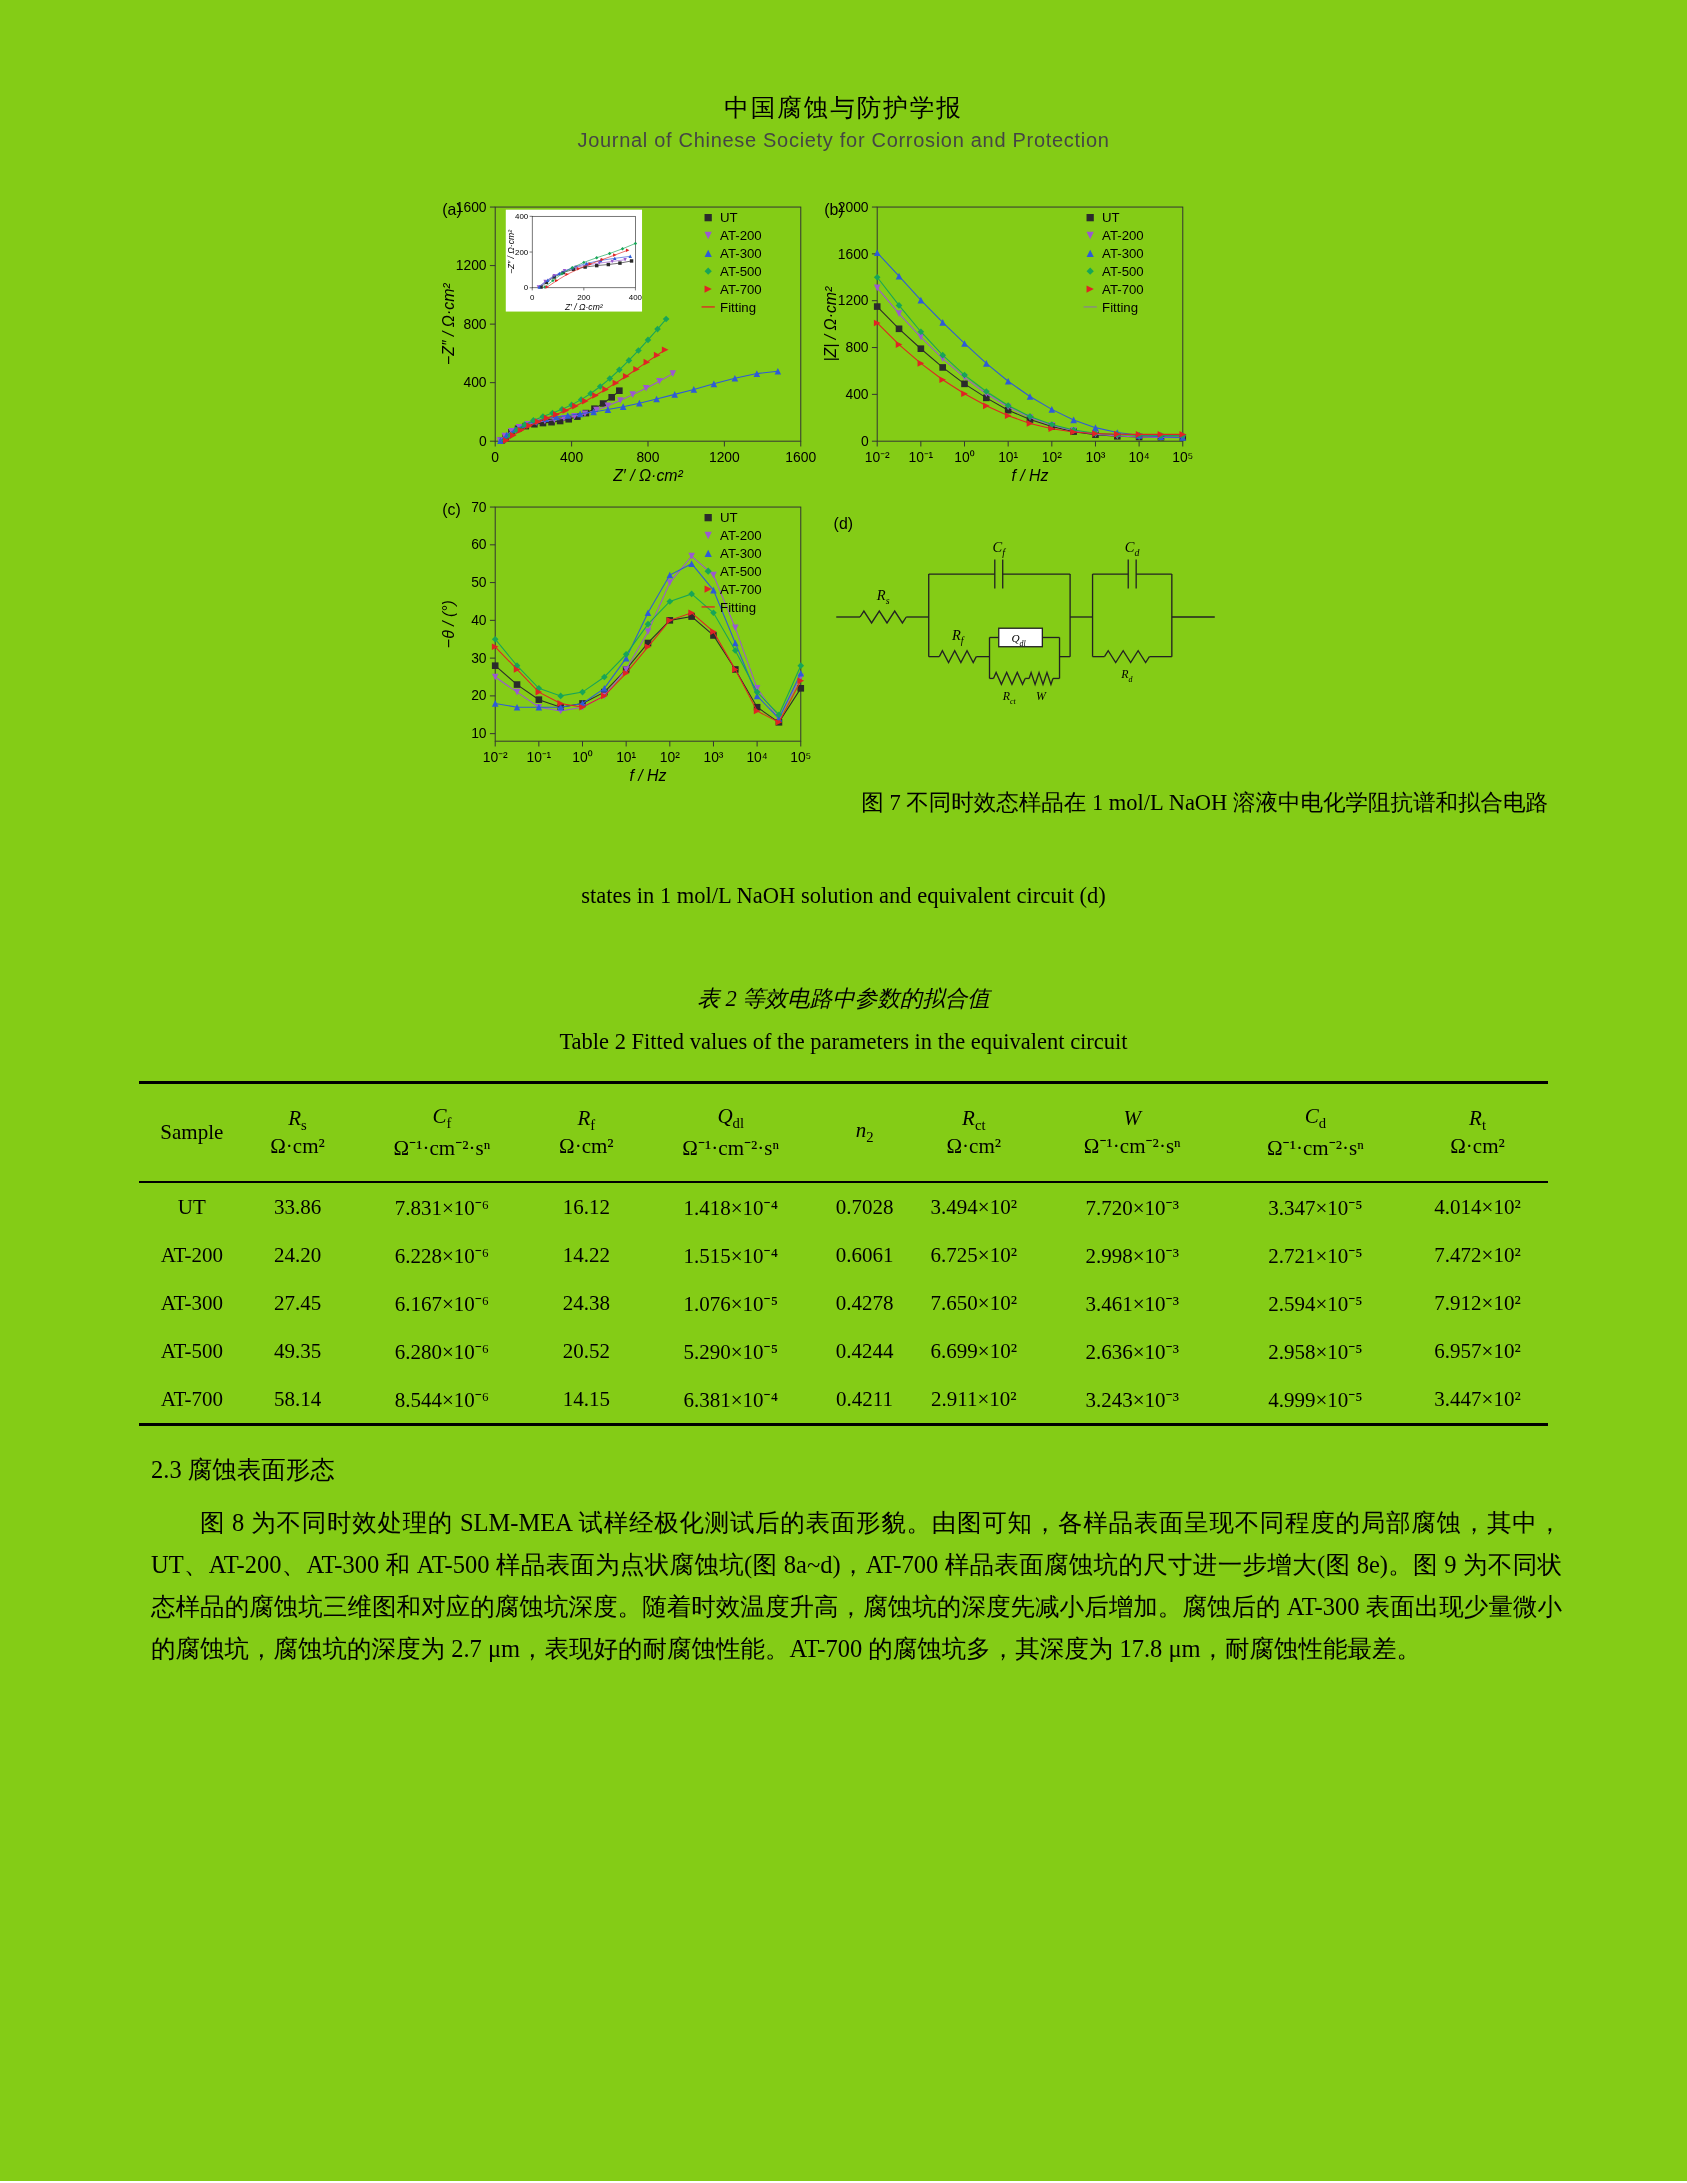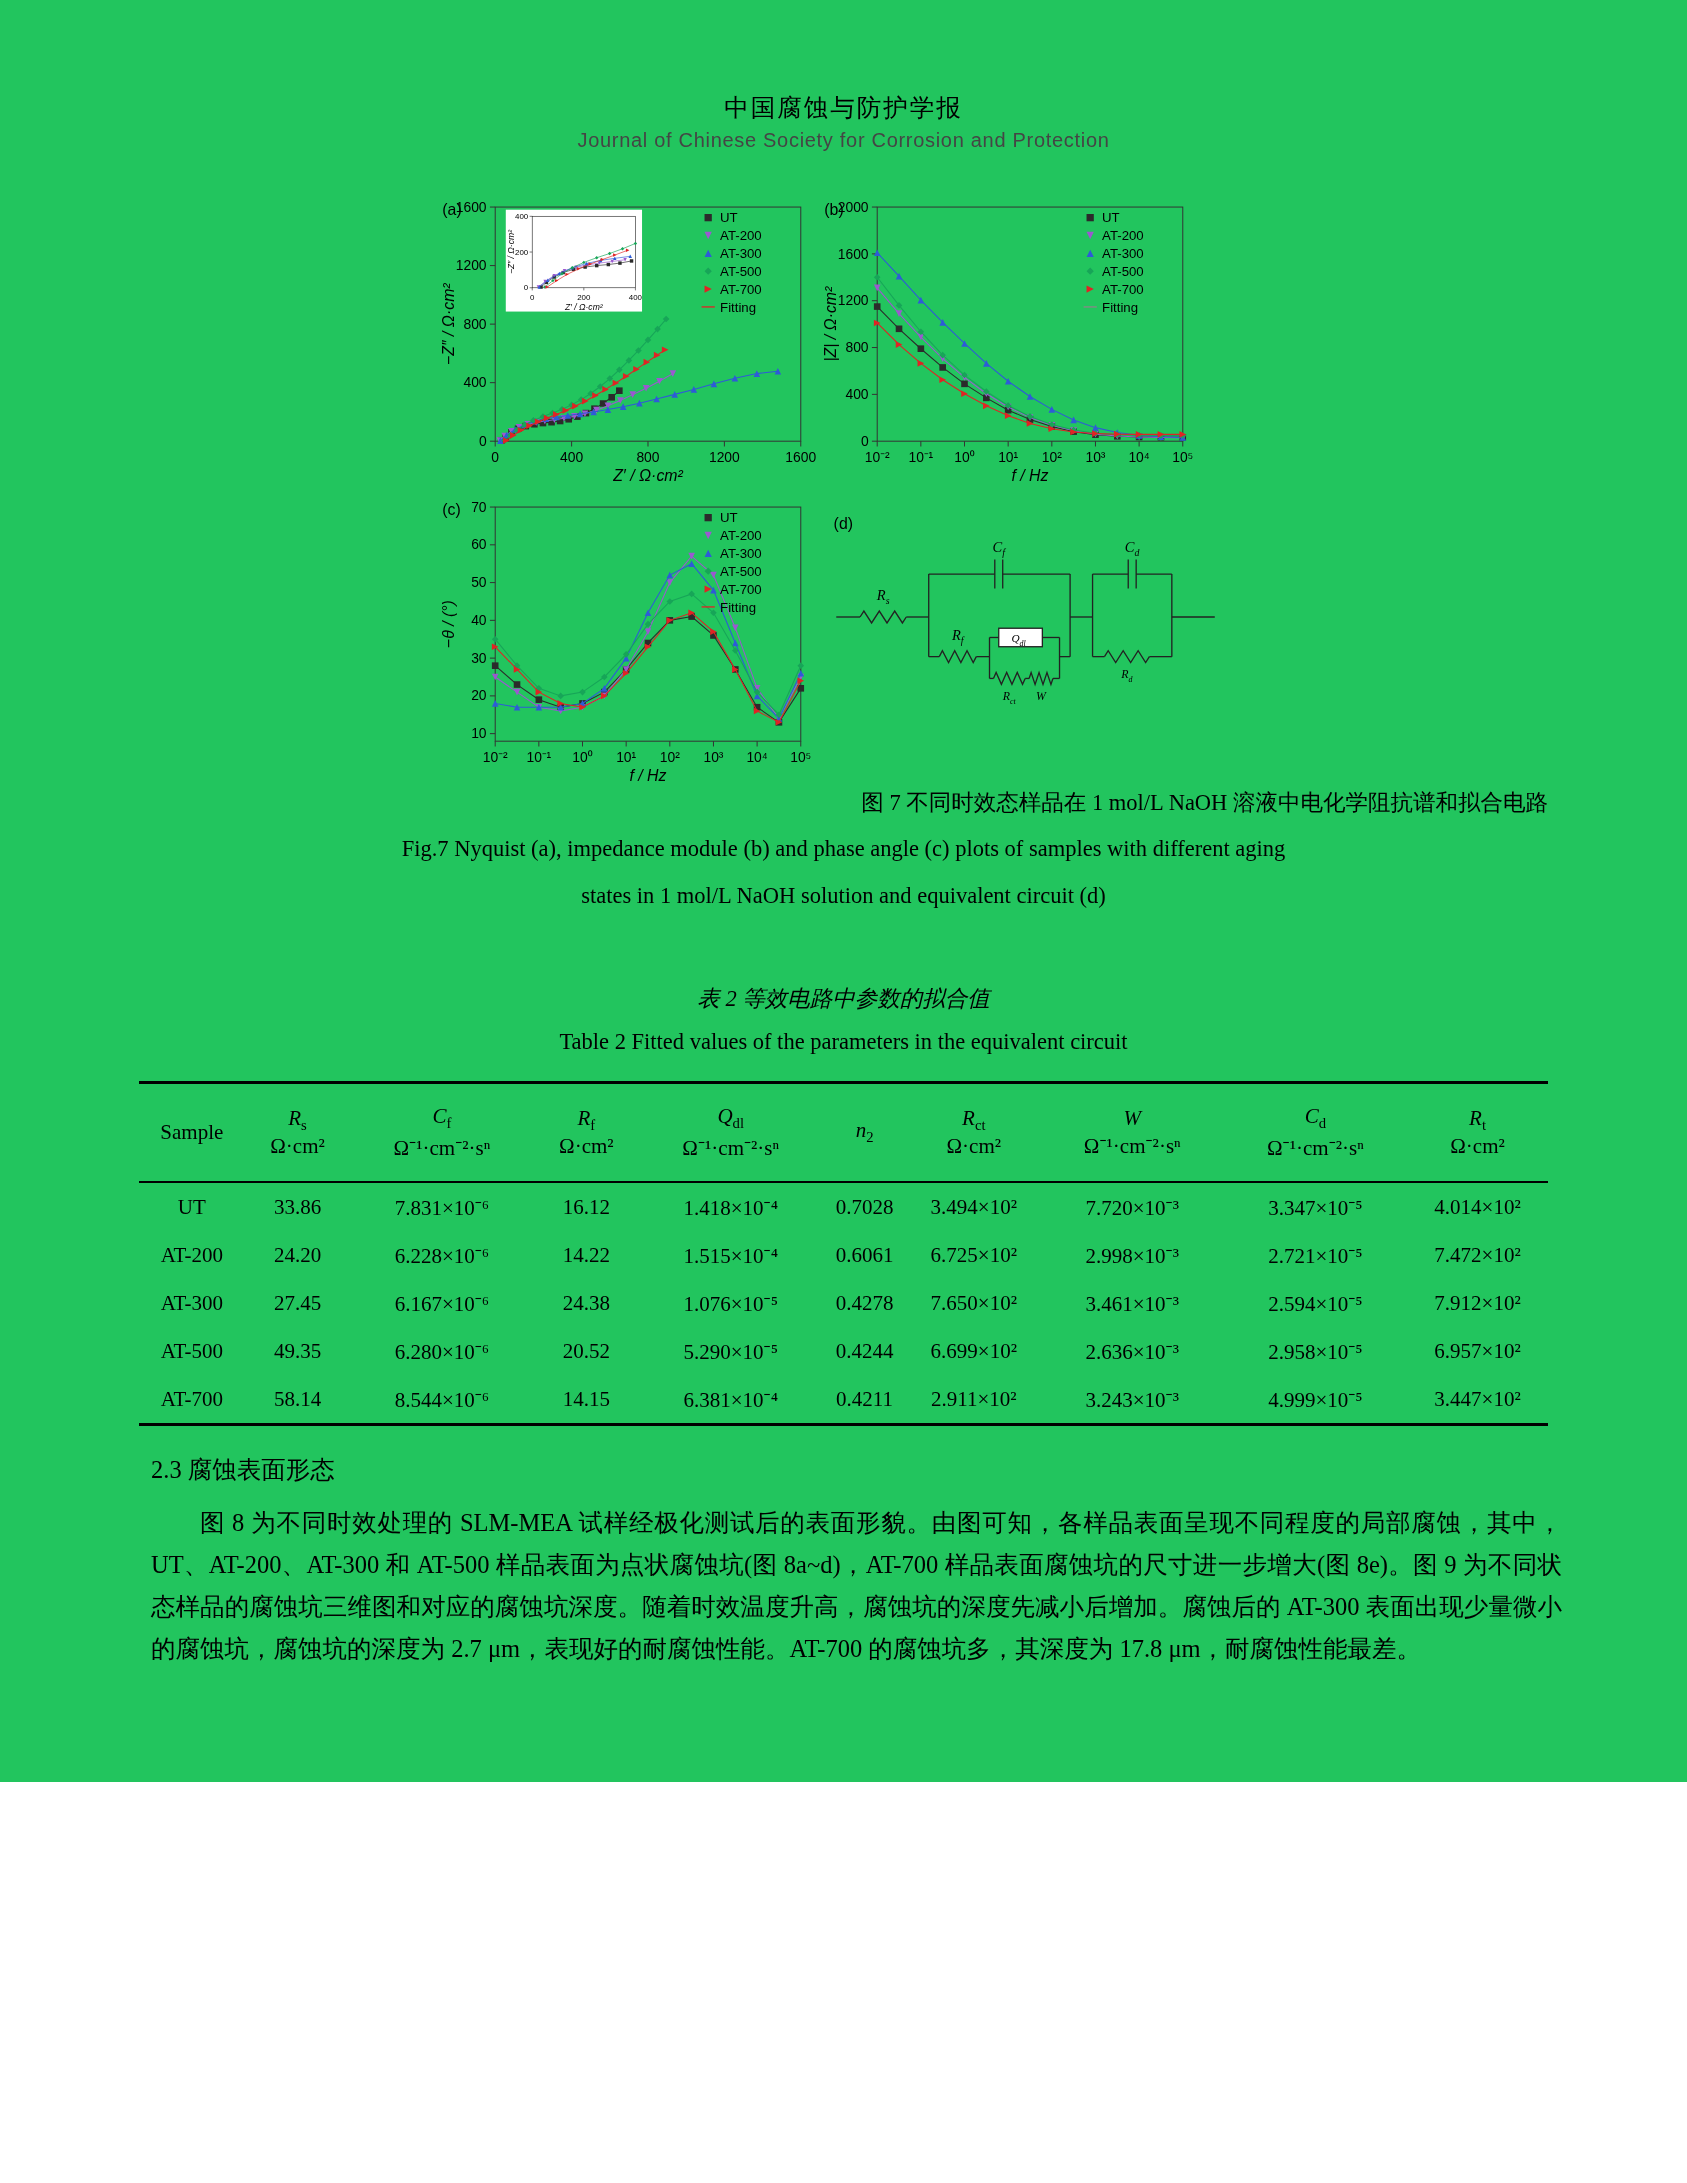--- a/index.html
+++ b/index.html
@@ -1,17 +1,17 @@
 <!DOCTYPE html>
 <html style="font-size:10.6px"><head>
 <meta charset="utf-8">
 <style>
   html,body { margin:0; padding:0; background:#ffffff; }
   #page {
-    position:relative; width:1687px; height:1782px; background:#22c55e;
+    position:relative; width:1687px; height:2181px; background:#84cc16;
     font-family:"Liberation Serif", serif; color:#000; overflow:hidden;
   }
   .hdr { position:absolute; top:91px; left:0; width:100%; text-align:center; }
   .hdr-zh { font-size:24.5px; letter-spacing:2px; }
   .hdr-en { font-size:20px; color:#454545; font-family:"Liberation Sans", sans-serif; margin-top:5.3px; letter-spacing:0.7px; }
 
   svg.chart { position:absolute; overflow:visible; }
   #chart-a { left:437px;  top:191px; }
   #chart-b { left:819px; top:191px; }
   #chart-c { left:437px;  top:491px; }
@@ -570,21 +570,20 @@
         <text x="460" y="66" text-anchor="middle" font-size="22" font-style="italic" font-family="Liberation Serif, serif"><tspan>C</tspan><tspan dy="6" font-size="15">d</tspan></text>
         <line x1="400" y1="225" x2="418" y2="225" stroke="#222" stroke-width="2"></line>
         <polyline points="418,225 423.6666666666667,216 435,234 446.3333333333333,216 457.6666666666667,234 469,216 480.3333333333333,234 486,225" fill="none" stroke="#222" stroke-width="2"></polyline>
         <text x="452" y="258" text-anchor="middle" font-size="18" font-style="italic" font-family="Liberation Serif, serif"><tspan>R</tspan><tspan dy="6" font-size="12">d</tspan></text>
         <line x1="486" y1="225" x2="520" y2="225" stroke="#222" stroke-width="2"></line>
         <line x1="520" y1="165" x2="585" y2="165" stroke="#222" stroke-width="2"></line>
       </g>
     </svg>
 
   <div id="cap-zh" class="caption">图 7 不同时效态样品在 1 mol/L NaOH 溶液中电化学阻抗谱和拟合电路</div>
-  <div id="cap-en1" class="caption">Fig.7 Nyquist (a), impedance module (b) and phase angle (c) plots of samples with different aging</div>
   <div id="cap-en2" class="caption">states in 1 mol/L NaOH solution and equivalent circuit (d)</div>
 
   <div id="tbl-title-zh" class="caption">表 2 等效电路中参数的拟合值</div>
   <div id="tbl-title-en" class="caption">Table 2 Fitted values of the parameters in the equivalent circuit</div>
 
   <table id="params-table">
       <colgroup>
         <col style="width: 7.5%;">
         <col style="width: 7.5%;">
         <col style="width: 13%;">

